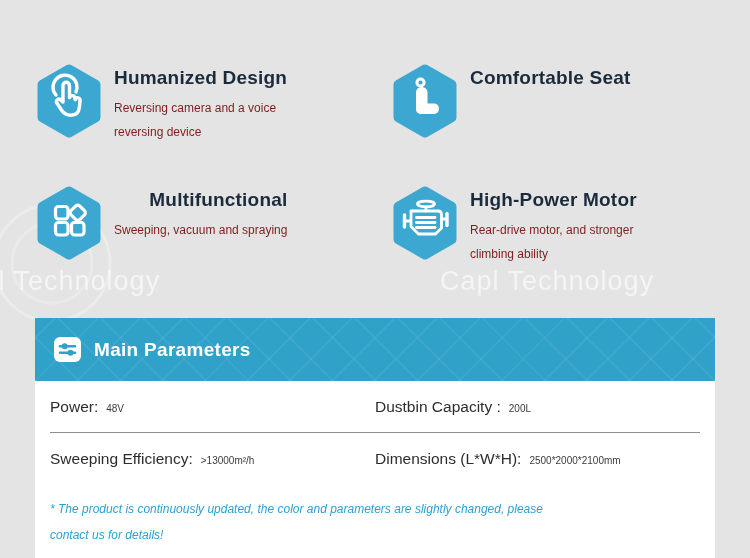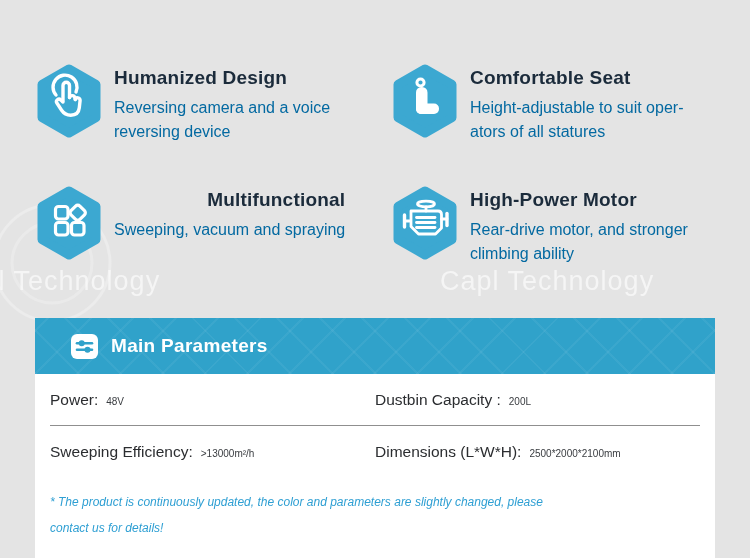--- a/index.html
+++ b/index.html
@@ -31,34 +31,34 @@
   .f1 { left:36px;  top:36px;  }
   .f2 { left:392px; top:36px;  }
   .f3 { left:36px;  top:158px;text-align:right; }
   .f4 { left:392px; top:158px; }
   .hex-wrap { flex:0 0 66px; }
   .feature-text { padding-top:3px; }
   .feature-title {
     font-size:19px; font-weight:bold; color:#1B2B3B;
     margin-bottom:7px; letter-spacing:0.2px;
   }
-  .feature-desc { font-size:16px; color:#0369a1; line-height:24px; }
+  .feature-desc { font-size:12px; color:#7f1d1d; line-height:24px; }
   .feature-desc span { display:block; }
 
   
   .card {
     position:absolute; left:35px; top:290px; width:680px; height:260px;
     background:#ffffff; z-index:2;
   }
   .card-header {
-    height:56px; background:#30A2CA;
+    height:63px; background:#30A2CA;
     background-image:
       repeating-linear-gradient(45deg,  rgba(255,255,255,0.05) 0 2px, transparent 2px 30px),
       repeating-linear-gradient(-45deg, rgba(255,255,255,0.05) 0 2px, transparent 2px 30px);
-    display:flex; align-items:center; padding-left:36px; gap:13px;
+    display:flex; align-items:center; padding-left:19px; gap:13px;
   }
   .card-header-title {
     color:#ffffff; font-size:19px; font-weight:bold; letter-spacing:0.3px;
   }
   .param-table { margin:0 15px; }
   .param-row {
     display:grid; grid-template-columns:325px 1fr;
     align-items:center; height:52px;
   }
   .param-row.bordered { border-bottom:1px solid #8F8F8F; }
@@ -110,24 +110,20 @@
         <polygon points="33,5 60,20.5 60,53.5 33,69 6,53.5 6,20.5" fill="#3CA8D1" stroke="#3CA8D1" stroke-width="9" stroke-linejoin="round"></polygon>
         <g transform="translate(3,3)">
           <circle cx="25.5" cy="15.5" r="3.6" fill="none" stroke="#ffffff" stroke-width="3"></circle>
           <rect x="21" y="20" width="11.5" height="27" rx="5.5" fill="#ffffff"></rect>
           <rect x="21" y="36.5" width="23" height="10.5" rx="5" fill="#ffffff"></rect>
         </g>
       </svg>
     </div>
     <div class="feature-text">
       <div class="feature-title">Comfortable Seat</div>
-      <div class="feature-desc">
-        <span>Height-adjustable to suit oper-</span>
-        <span>ators of all statures</span>
-      </div>
     </div>
   </div>
 
   <div class="feature f3">
     <div class="hex-wrap">
       <svg width="66" height="74" viewBox="0 0 66 74">
         <polygon points="33,5 60,20.5 60,53.5 33,69 6,53.5 6,20.5" fill="#3CA8D1" stroke="#3CA8D1" stroke-width="9" stroke-linejoin="round"></polygon>
         <g fill="none" stroke="#ffffff" stroke-width="3.2" stroke-linejoin="round" transform="translate(3,3)">
           <rect x="16.5" y="17.5" width="12.5" height="12.5" rx="3"></rect>
           <rect x="16.5" y="33.5" width="12.5" height="12.5" rx="3"></rect>

